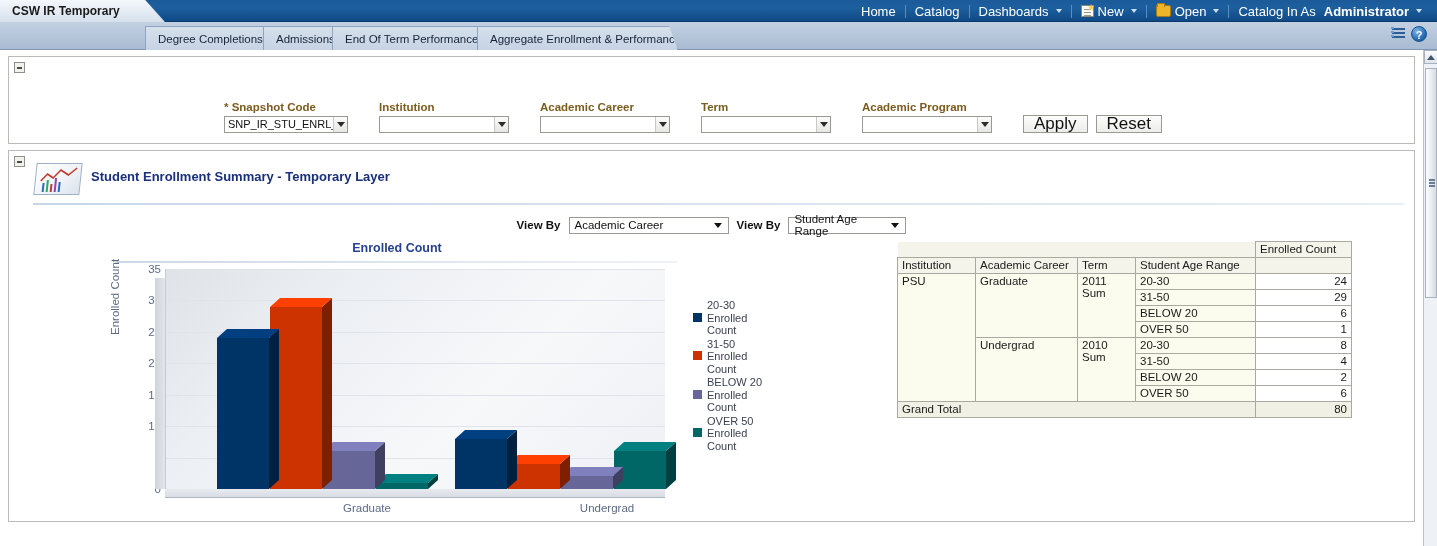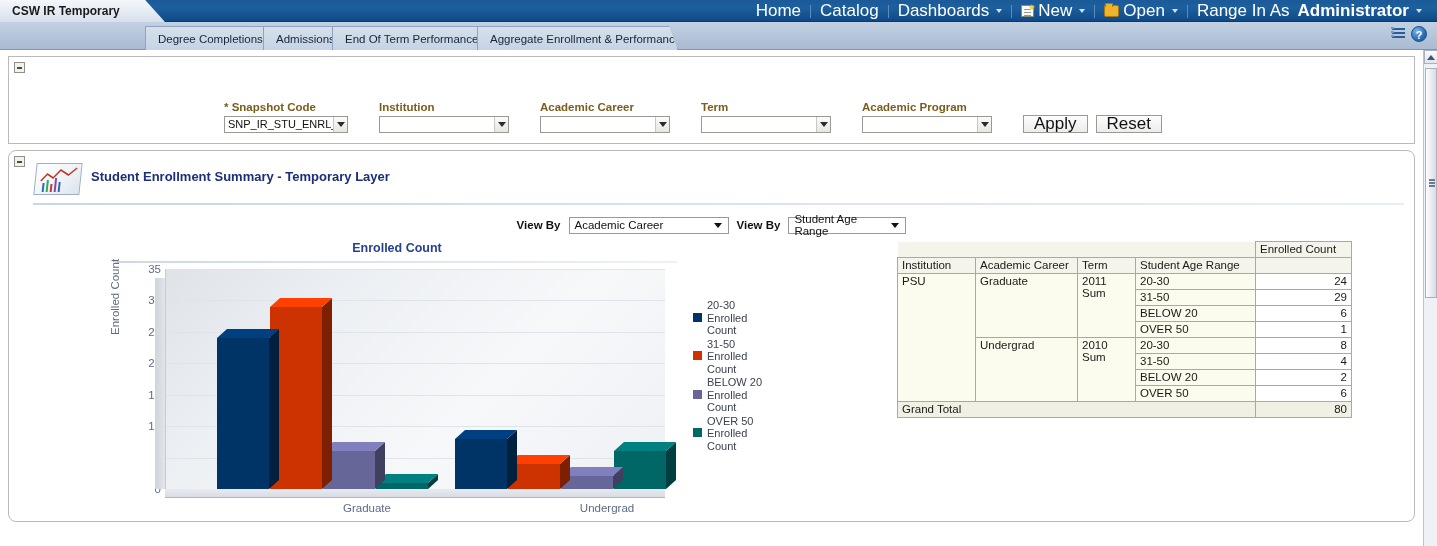--- a/index.html
+++ b/index.html
@@ -25,21 +25,21 @@
     background: linear-gradient(to bottom,#f4f7fb 0%, #e3eaf3 60%, #d5dfec 100%);
     color:#1a1a1a; font-weight:bold; font-size:12px;
     border-right:1px solid #9fb4ce;
     border-top-right-radius: 0;
     clip-path: polygon(0 0, 88% 0, 100% 100%, 0 100%);
     width: 165px; line-height: 17px;
   }
   .topnav {
     position:absolute; right:6px; top:0; height:22px;
     display:flex; align-items:center; gap:0px;
-    color:#ffffff; font-size:17px;
+    color:#ffffff; font-size:13px;
   }
   .topnav .nav-item {
     padding: 0 9px; height:22px; display:flex; align-items:center; gap:4px;
     color:#ffffff; cursor:pointer; white-space:nowrap;
   }
   .topnav .sep { width:1px; height:13px; background:#5d8bbd; }
   .caret { display:inline-block; width:0;height:0;
     border-left:3.5px solid transparent;border-right:3.5px solid transparent;
     border-top:4px solid #cfe0f2; margin-left:3px; }
   .nav-ico { width:13px;height:12px;display:inline-block;position:relative; }
@@ -123,21 +123,21 @@
   .combo .arrow i{ display:block; width:0;height:0;
     border-left:4px solid transparent;border-right:4px solid transparent;border-top:5px solid #2b2b2b; }
   .btn{
     height:18px; min-width:58px; padding:0 10px;
     border:1px solid #9a9a94; background:linear-gradient(to bottom,#fdfdfd,#ececea);
     font-size:17px; color:#111; cursor:pointer; margin-right:8px;
     line-height:16px; text-align:center;
   }
 
   
-  #report { height:372px;border-radius:8px; }
+  #report { height:372px; }
   .report-head{ position:relative; height:44px; margin:12px 10px 0 14px; }
   .rpt-icon{
     position:absolute; left:12px; top:0px; width:46px; height:32px;
     background:linear-gradient(135deg,#ffffff 0%, #eef2f7 60%, #dbe3ee 100%);
     border:1px solid #9fb0c6; transform: skewX(-6deg);
   }
   .rpt-icon svg{ position:absolute; left:2px; top:1px; }
   .rpt-title{
     position:absolute; left:68px; top:6px;
     color:#1b2f7a; font-weight:bold; font-size:13px;
@@ -257,21 +257,21 @@
           <i class="caret"></i>
         </div>
       <div class="sep"></div>
       <div class="nav-item">
           <span class="nav-ico ico-open"></span>
           <span>Open</span>
           <i class="caret"></i>
         </div>
       <div class="sep"></div>
       <div class="nav-item">
-        <span class="signed-label">Range In As</span>
+        <span class="signed-label">Catalog In As</span>
         <span class="signed-user">Administrator</span>
         <i class="caret"></i>
       </div>
     </div>
   </div>
 
   <div class="tabstrip">
     <div class="tab" style="left:145px;width:128px;">Degree Completions</div>
     <div class="tab" style="left:263px;width:79px;">Admissions</div>
     <div class="tab" style="left:332px;width:155px;">End Of Term Performance</div>

